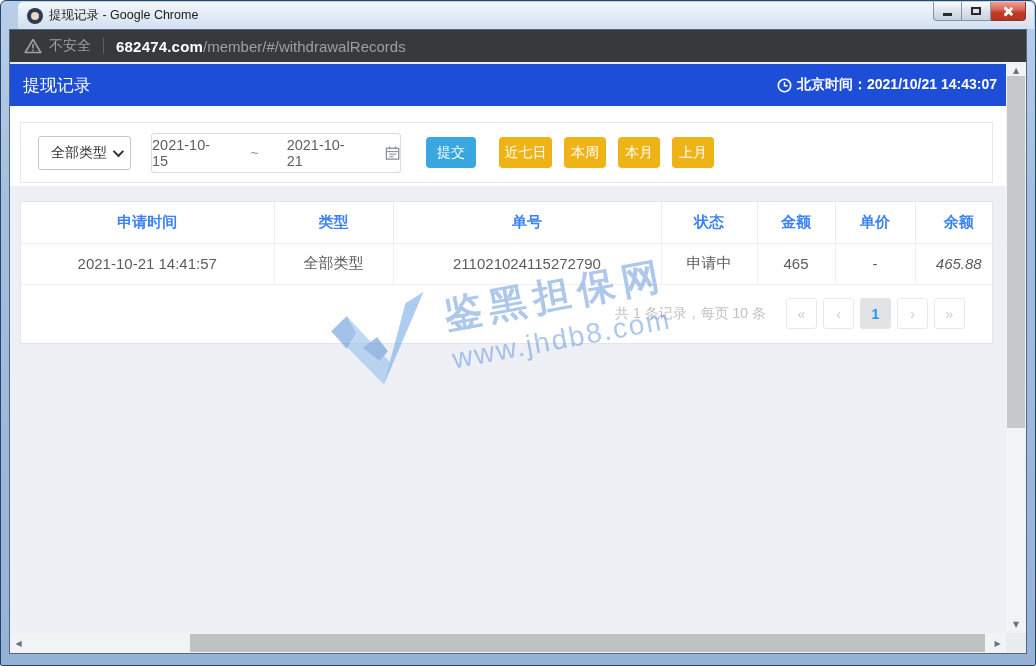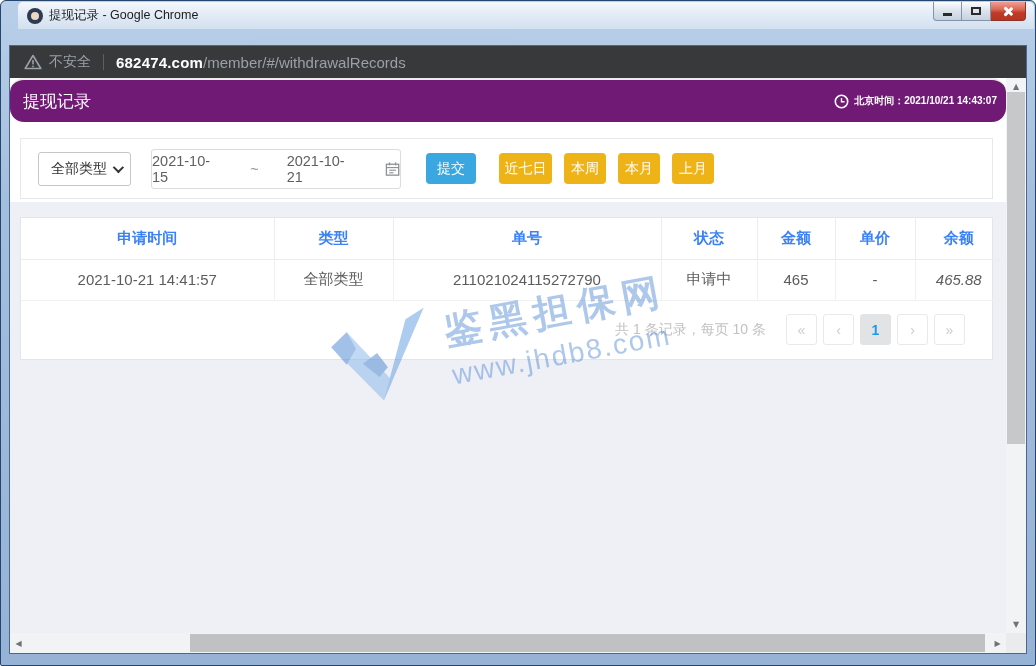--- a/index.html
+++ b/index.html
@@ -22,36 +22,36 @@
   .btn-close { width:35px; border-left:none; border-radius:0 0 4px 0; border-color:#8c3429;
                background:linear-gradient(#f09d94,#dd6a58 40%,#c03a27 60%,#b53522); }
   .glyph-min { width:9px; height:3px; background:#2a2a2a; margin-top:7px; }
   .glyph-max { width:10px; height:8px; border:2px solid #2a2a2a; }
   .glyph-close { position:relative; width:11px; height:11px; }
   .glyph-close::before,.glyph-close::after { content:""; position:absolute; left:4.5px; top:0; width:2.5px; height:11px; background:#fff; border-radius:1px; }
   .glyph-close::before { transform:rotate(45deg); }
   .glyph-close::after { transform:rotate(-45deg); }
 
   
-  .client { position:absolute; left:8px; right:8px; top:28px; bottom:11px; background:#fff; border:1px solid #4a688f; overflow:hidden;margin-top:16px; }
+  .client { position:absolute; left:8px; right:8px; top:28px; bottom:11px; background:#fff; border:1px solid #4a688f; overflow:hidden; }
 
   
   .addressbar { position:absolute; top:0; left:0; right:0; height:32px; background:#38393b; display:flex; align-items:center; padding-left:14px; }
   .sec-chip { display:flex; align-items:center; }
   .sec-label { color:#9aa0a6; font-size:14px; margin-left:7px; }
   .url-divider { width:1px; height:16px; background:#5d6063; margin:0 12px; }
   .url-domain { color:#ffffff; font-weight:bold; font-size:15px; letter-spacing:.2px; }
   .url-path { color:#9aa0a6; font-size:15px; }
 
   
-  .pageheader { position:absolute; top:32px; left:0; right:20px; height:44px; background:#701a75;
+  .pageheader { position:absolute; top:32px; left:0; right:20px; height:44px; background:#1d4ed8;
                 display:flex; align-items:center; justify-content:space-between; padding:0 9px 0 13px;
-                border-top:2px solid #ebebeb;border-radius:14px; }
+                border-top:2px solid #ebebeb; }
   .ph-title { color:#fff; font-size:17px; }
-  .ph-time { color:#fff; font-size:10px; font-weight:bold; display:flex; align-items:center; gap:5px; }
+  .ph-time { color:#fff; font-size:14px; font-weight:bold; display:flex; align-items:center; gap:5px; }
 
   
   .vscroll { position:absolute; top:32px; right:0; bottom:20px; width:20px; background:#f2f3f5; }
   .sbtn { position:absolute; left:0; width:20px; height:17px; display:flex; align-items:center; justify-content:center;
           color:#6f7377; font-size:8px; font-family:"DejaVu Sans",sans-serif; }
   .vthumb { position:absolute; left:1px; right:1px; top:14px; height:352px; background:#c6c8ca; }
   .hscroll { position:absolute; left:0; right:20px; bottom:0; height:20px; background:#f2f3f5; }
   .hbtn { position:absolute; top:0; height:20px; width:17px; display:flex; align-items:center; justify-content:center;
           color:#6f7377; font-size:8px; font-family:"DejaVu Sans",sans-serif; }
   .hthumb { position:absolute; top:1px; bottom:1px; left:180px; width:795px; background:#bfc1c3; }

